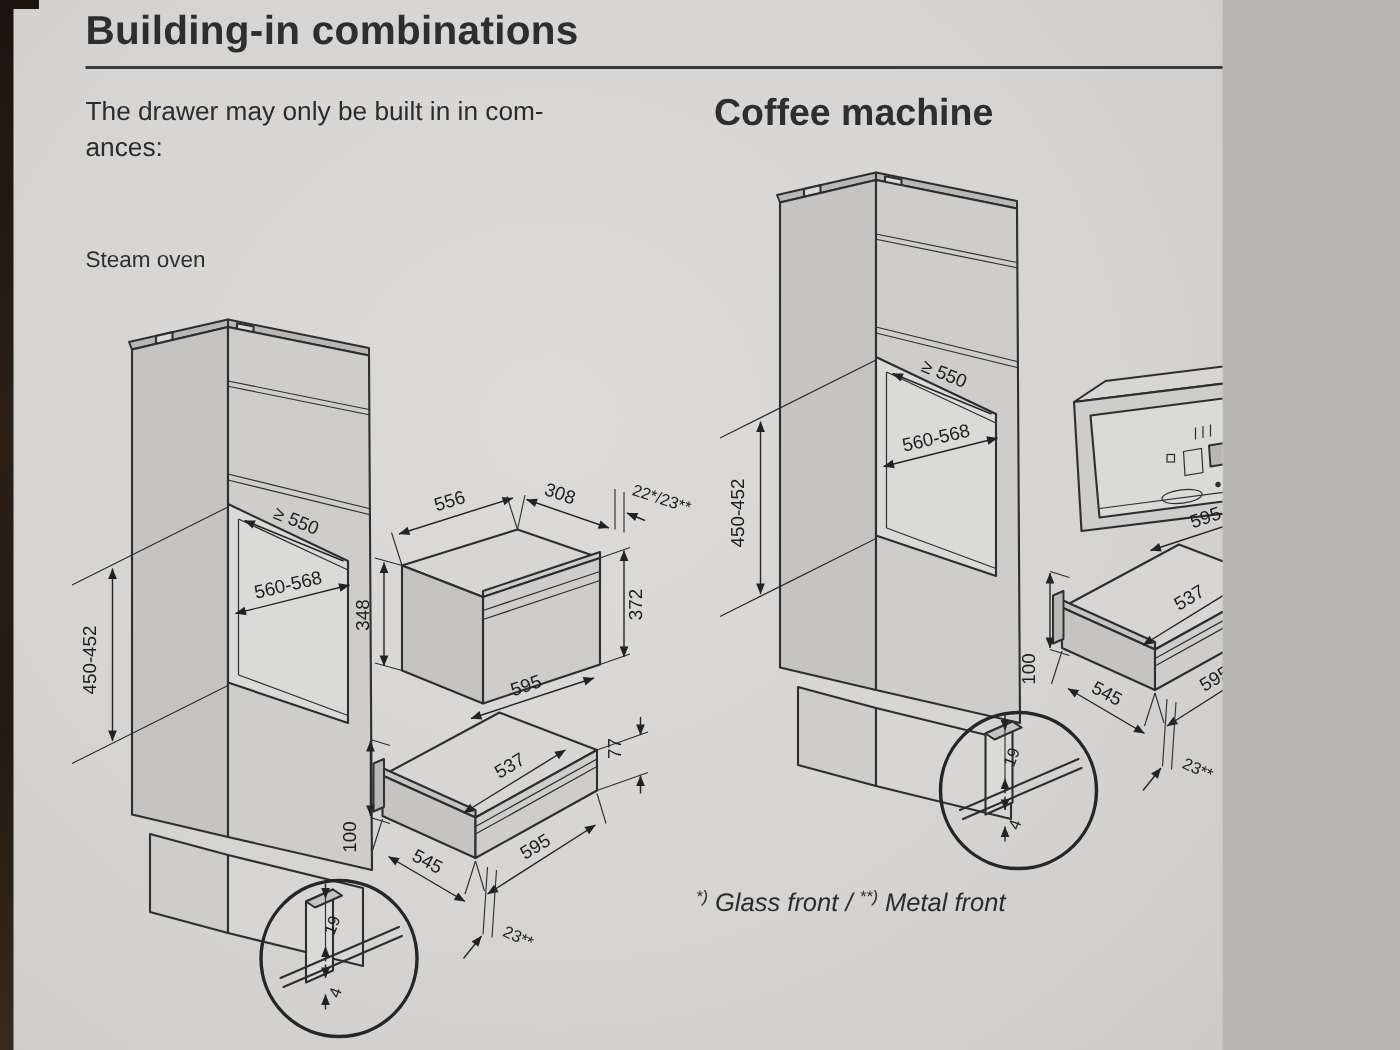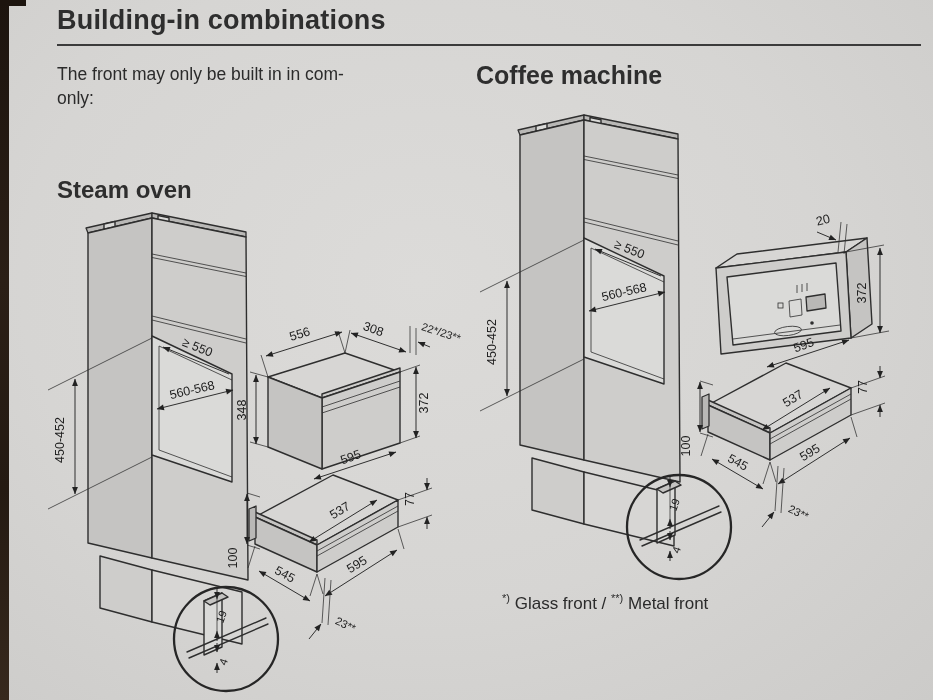--- a/index.html
+++ b/index.html
@@ -1,27 +1,27 @@
 <!DOCTYPE html>
 <html><head>
 <meta charset="utf-8">
 <style>
   html,body{margin:0;padding:0;background:#b9b8b6;}
-  .page{position:relative;width:933px;height:700px;overflow:hidden;
+  .page{position:relative;width:815px;height:700px;overflow:hidden;
         background:radial-gradient(ellipse at 45% 40%, #dcdbd9 0%, #d6d5d3 55%, #cccbc9 100%);
         font-family:"Liberation Sans", sans-serif;}
   .edge-strip{position:absolute;left:0;top:0;width:9px;height:700px;
         background:linear-gradient(180deg,#1c140e 0%,#2b1f16 40%,#241a12 70%,#37291d 100%);}
   .edge-top{position:absolute;left:0;top:0;width:26px;height:6px;background:#1c140e;}
   .title{position:absolute;left:57px;top:5px;font-size:27px;font-weight:bold;color:#2e2e2e;letter-spacing:.2px;}
   .rule{position:absolute;left:57px;top:44px;width:864px;height:2px;background:#3b3b3b;}
   .intro{position:absolute;left:57px;top:62px;width:390px;font-size:17.5px;line-height:24px;color:#2b2b2b;}
-  .h-steam{position:absolute;left:57px;top:176px;font-size:24px;font-weight:bold;color:#2e2e2e;}
+  .h-steam{position:absolute;left:57px;top:165px;font-size:15px;font-weight:normal;color:#2e2e2e;}
   .h-coffee{position:absolute;left:476px;top:61px;font-size:25px;font-weight:bold;color:#2e2e2e;}
-  .footnote{position:absolute;left:502px;top:592px;font-size:17px;color:#2b2b2b;}
+  .footnote{position:absolute;left:464px;top:592px;font-size:17px;color:#2b2b2b;font-style:italic;}
   .footnote sup{font-size:11px;}
   svg{position:absolute;left:0;top:0;}
   .ln{stroke:#2e2e2e;stroke-width:1.4;fill:none;stroke-linejoin:round;stroke-linecap:round;}
   .fwall{fill:#c5c4c2;stroke:#2e2e2e;stroke-width:1.4;stroke-linejoin:round;}
   .ffront{fill:#cecdcb;stroke:#2e2e2e;stroke-width:1.4;stroke-linejoin:round;}
   .ftop{fill:#d7d6d4;stroke:#2e2e2e;stroke-width:1.4;stroke-linejoin:round;}
   .fdark{fill:#b9b8b6;stroke:#2e2e2e;stroke-width:1.3;stroke-linejoin:round;}
   .fpaper{fill:#dadad8;stroke:#2e2e2e;stroke-width:1.4;stroke-linejoin:round;}
   .thin{stroke:#2e2e2e;stroke-width:.8;fill:none;}
   .dim{stroke:#262626;stroke-width:.95;fill:none;}
@@ -33,22 +33,22 @@
 <body>
 
 <div class="page">
   <div class="edge-strip"></div>
   <div class="edge-top"></div>
 
   <div class="title">Building-in combinations</div>
   <div class="rule"></div>
 
   <div class="intro">
-    <div>The front may only be built in in com-</div>
-    <div>only:</div>
+    <div>The drawer may only be built in in com-</div>
+    <div>ances:</div>
   </div>
 
   <div class="h-steam">Steam oven</div>
   <div class="h-coffee">Coffee machine</div>
 
   <svg width="933" height="700" viewBox="0 0 933 700">
     <defs>
       <marker id="ar" viewBox="0 0 10 10" refX="9.2" refY="5" markerWidth="8.5" markerHeight="8.5" orient="auto-start-reverse">
         <path d="M0.6,1.4 L9.4,5 L0.6,8.6 z" fill="#222"></path>
       </marker>

